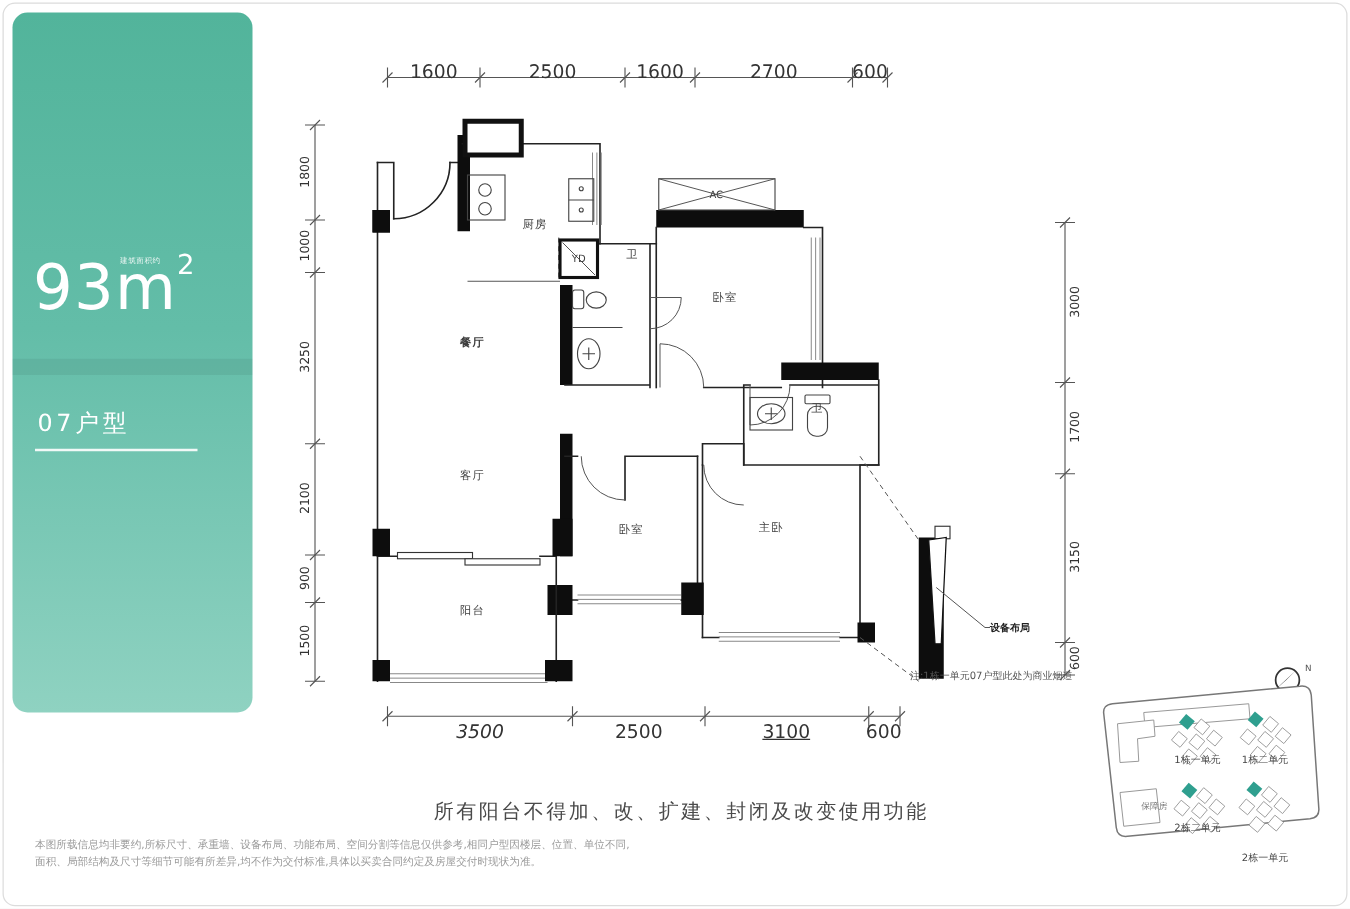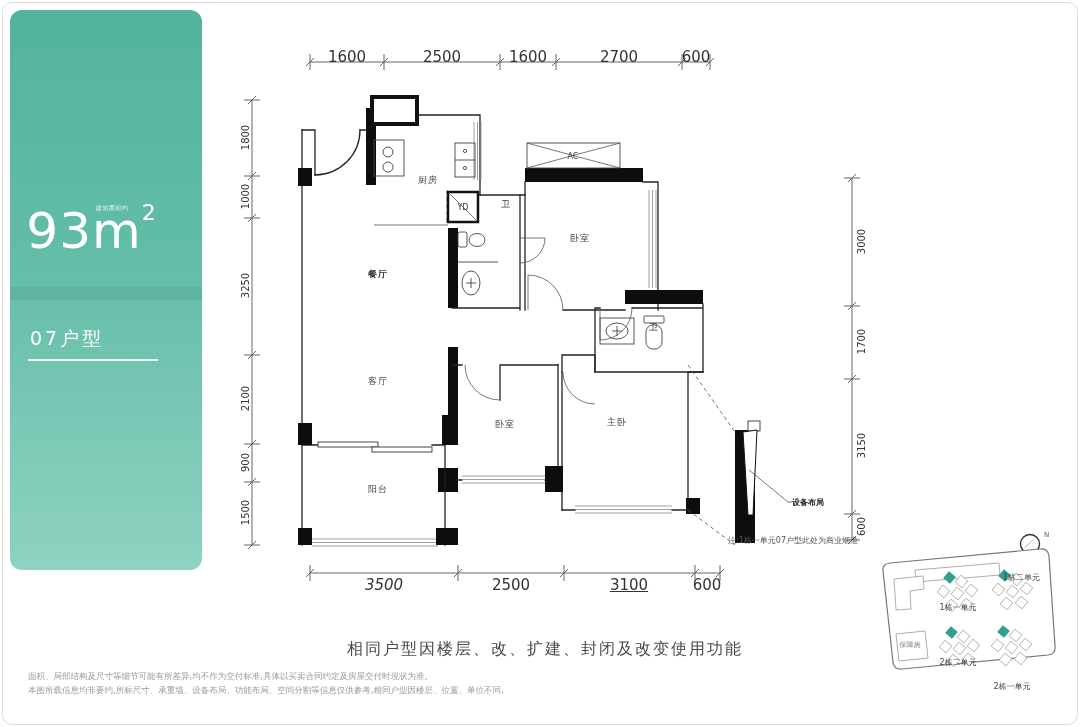--- a/index.html
+++ b/index.html
@@ -38,21 +38,21 @@
   
   .notice{position:absolute;left:280px;top:639px;width:530px;text-align:center;font-size:16px;
           color:#4a4a4a;letter-spacing:2px;font-weight:500;}
   .disclaimer{position:absolute;left:28px;top:669px;font-size:8.5px;line-height:14px;color:#9a9a9a;
           white-space:nowrap;}
   .watermark{position:absolute;right:8px;top:695px;font-size:21px;color:#8b8b8b;font-weight:700;
           letter-spacing:1px;white-space:nowrap;}
   
   #sitemap-svg{position:absolute;left:870px;top:530px;}
   .site-label{position:absolute;width:56px;text-align:center;font-size:8px;color:#444;white-space:nowrap;}
-  .support-label{position:absolute;left:886px;top:640px;width:48px;text-align:center;font-size:7px;color:#777;}
+  .support-label{position:absolute;left:886px;top:640px;width:48px;text-align:right;font-size:7px;color:#777;}
   .north-n{position:absolute;left:1044px;top:531px;font-size:7px;color:#555;}
 </style>
 </head>
 <body>
 
 <div id="page">
   <div class="frame"></div>
 
   <div id="panel">
     <div class="area-wrap">
@@ -263,24 +263,24 @@
       <rect x="-13" y="-19" width="9" height="9" fill="#2f9f8f" transform="rotate(40 -8.5 -14.5)"></rect>
       <rect x="-1" y="-15" width="9" height="9" fill="#fff" stroke="#999" stroke-width=".7" transform="rotate(40 3.5 -10.5)"></rect>
       <rect x="-19" y="-5" width="9" height="9" fill="#fff" stroke="#999" stroke-width=".7" transform="rotate(40 -14.5 -0.5)"></rect>
       <rect x="-5" y="-3" width="9" height="9" fill="#fff" stroke="#999" stroke-width=".7" transform="rotate(40 -0.5 1.5)"></rect>
       <rect x="9" y="-6" width="9" height="9" fill="#fff" stroke="#999" stroke-width=".7" transform="rotate(40 13.5 -1.5)"></rect>
       <rect x="-11" y="9" width="9" height="9" fill="#fff" stroke="#999" stroke-width=".7" transform="rotate(40 -6.5 13.5)"></rect>
       <rect x="4" y="8" width="9" height="9" fill="#fff" stroke="#999" stroke-width=".7" transform="rotate(40 8.5 12.5)"></rect>
     </g>
   </svg>
   <div class="site-label" style="left:930px;top:602px;">1栋一单元</div>
-  <div class="site-label" style="left:984px;top:572px;text-align:right;">1栋二单元</div>
+  <div class="site-label" style="left:984px;top:602px;">1栋二单元</div>
   <div class="site-label" style="left:930px;top:657px;">2栋二单元</div>
   <div class="site-label" style="left:984px;top:681px;">2栋一单元</div>
   <div class="support-label">保障房</div>
   <div class="north-n">N</div>
 
-  <div class="notice">相同户型因楼层、改、扩建、封闭及改变使用功能</div>
+  <div class="notice">所有阳台不得加、改、扩建、封闭及改变使用功能</div>
   <div class="disclaimer">
+    <div>本图所载信息均非要约,所标尺寸、承重墙、设备布局、功能布局、空间分割等信息仅供参考,相同户型因楼层、位置、单位不同,</div>
     <div>面积、局部结构及尺寸等细节可能有所差异,均不作为交付标准,具体以买卖合同约定及房屋交付时现状为准。</div>
-    <div>本图所载信息均非要约,所标尺寸、承重墙、设备布局、功能布局、空间分割等信息仅供参考,相同户型因楼层、位置、单位不同,</div>
   </div>
 </div>
 
 </body></html>

